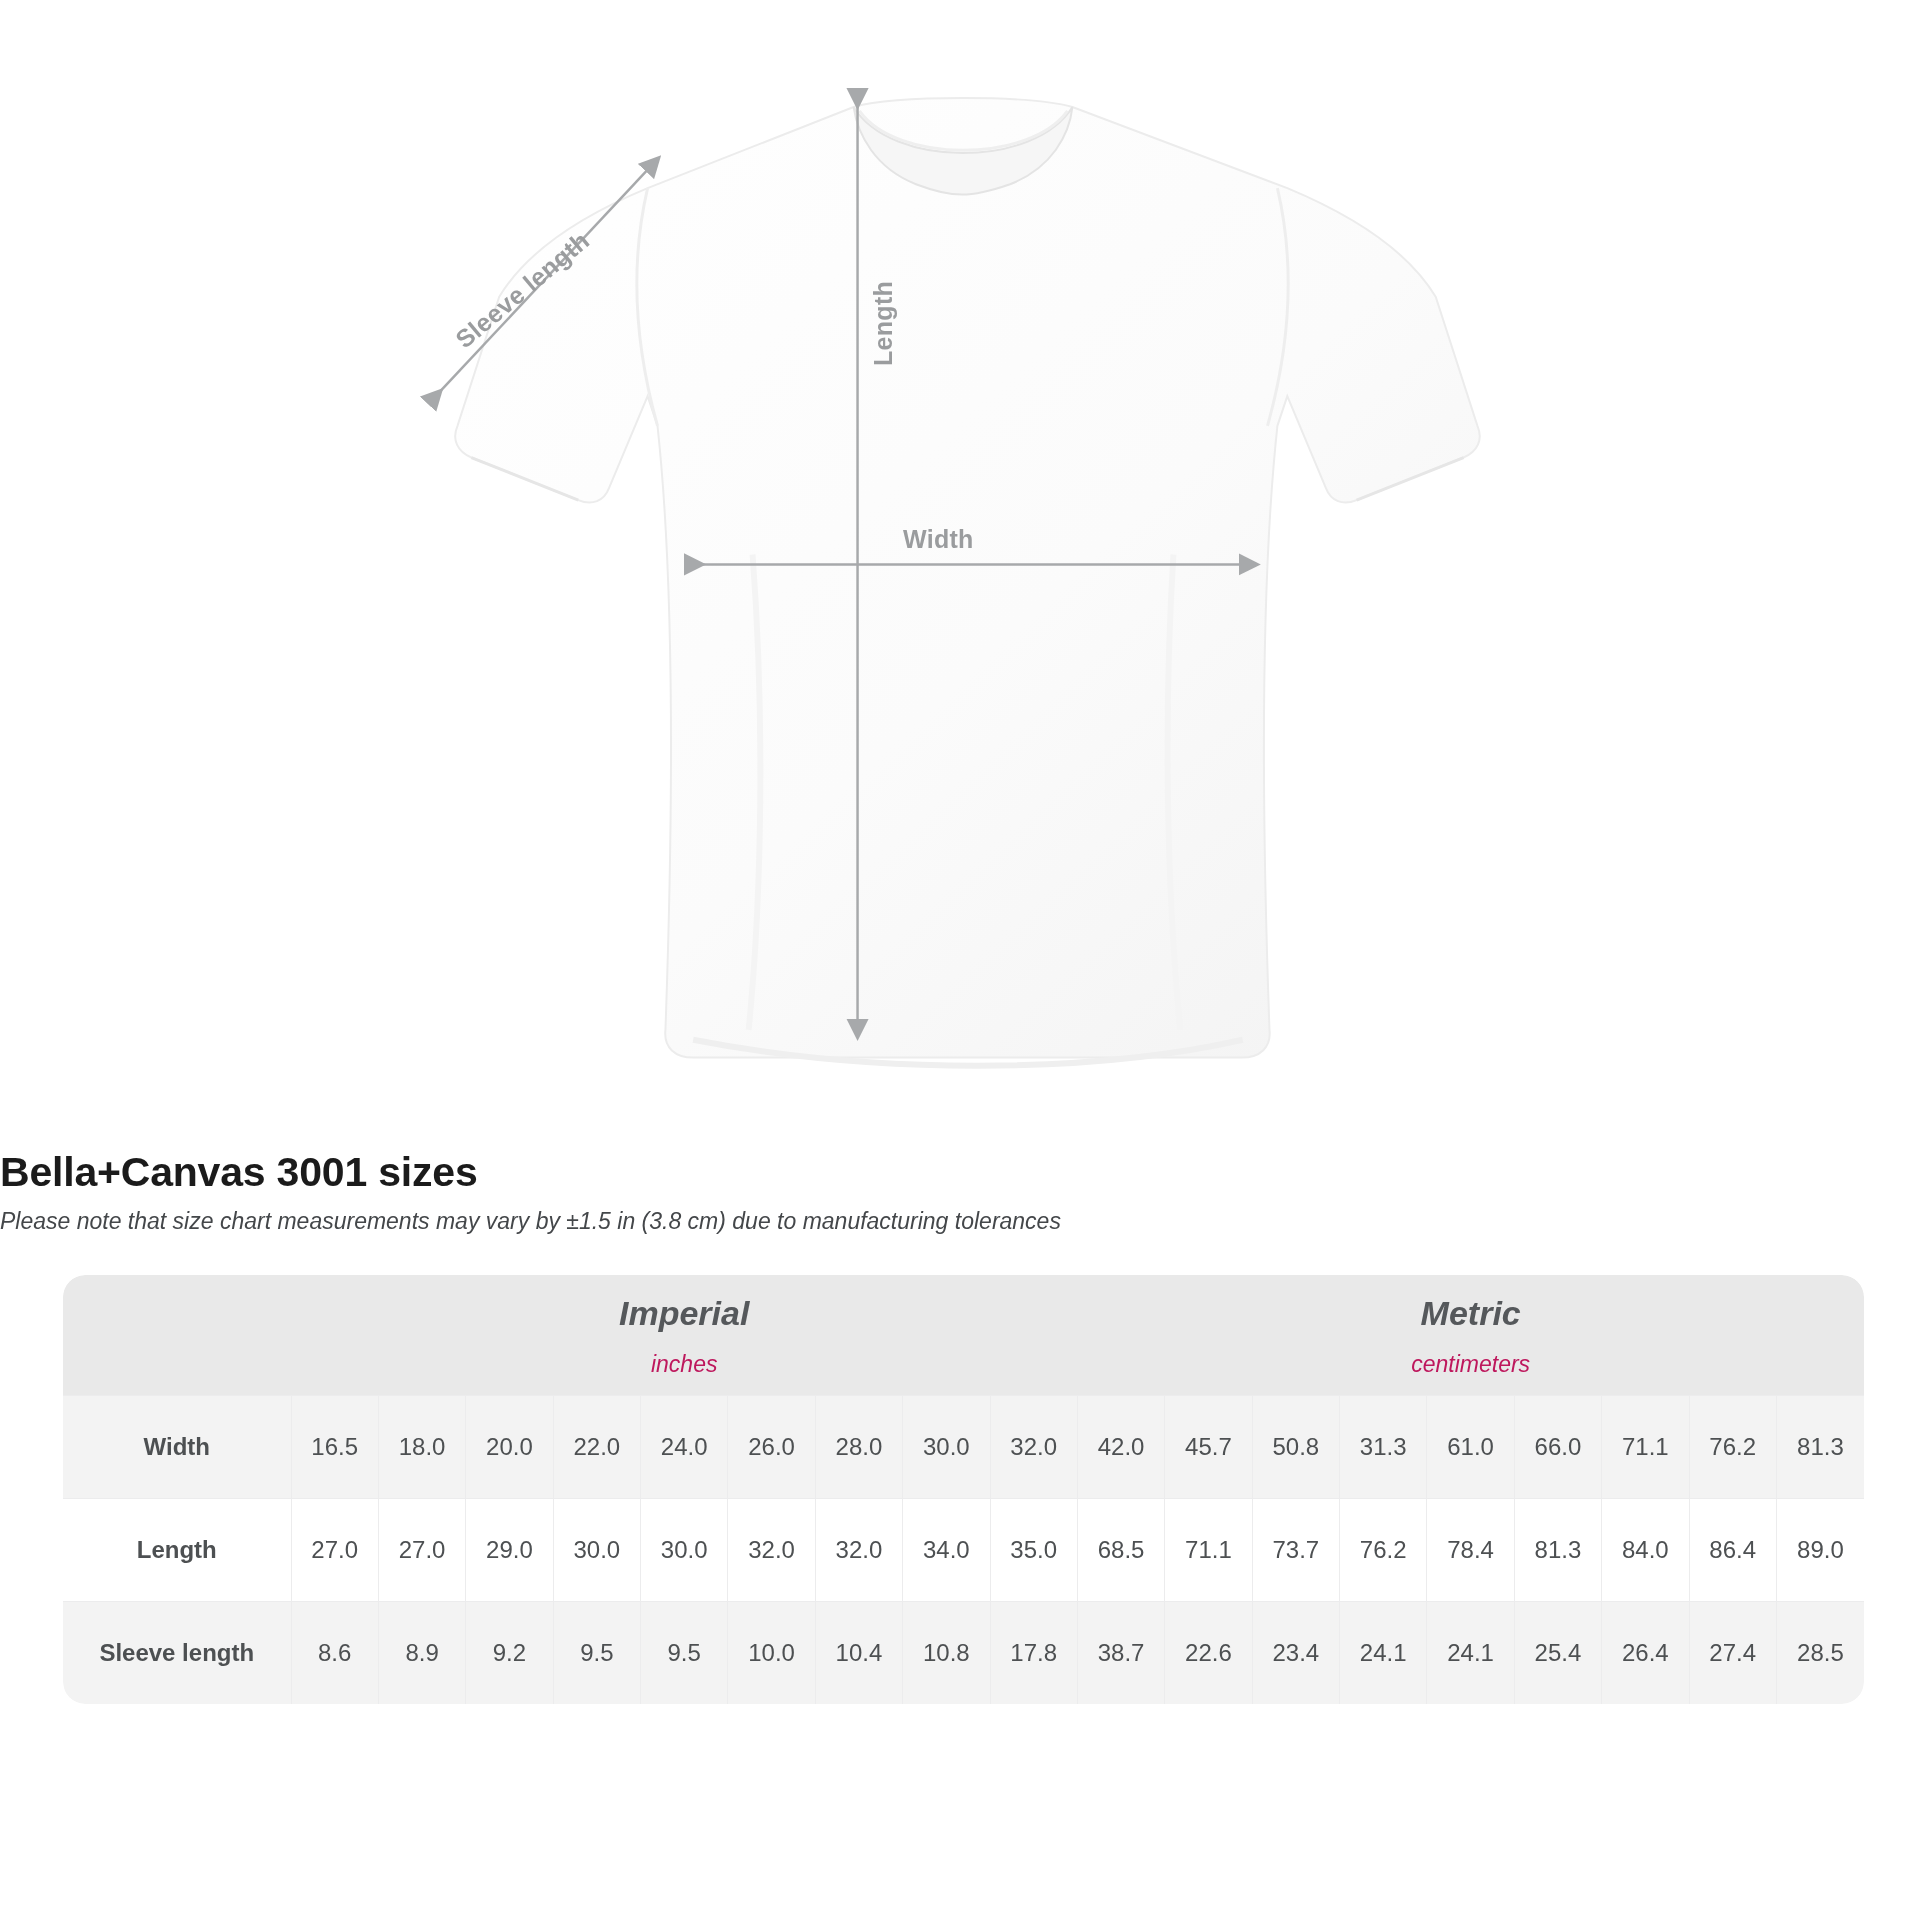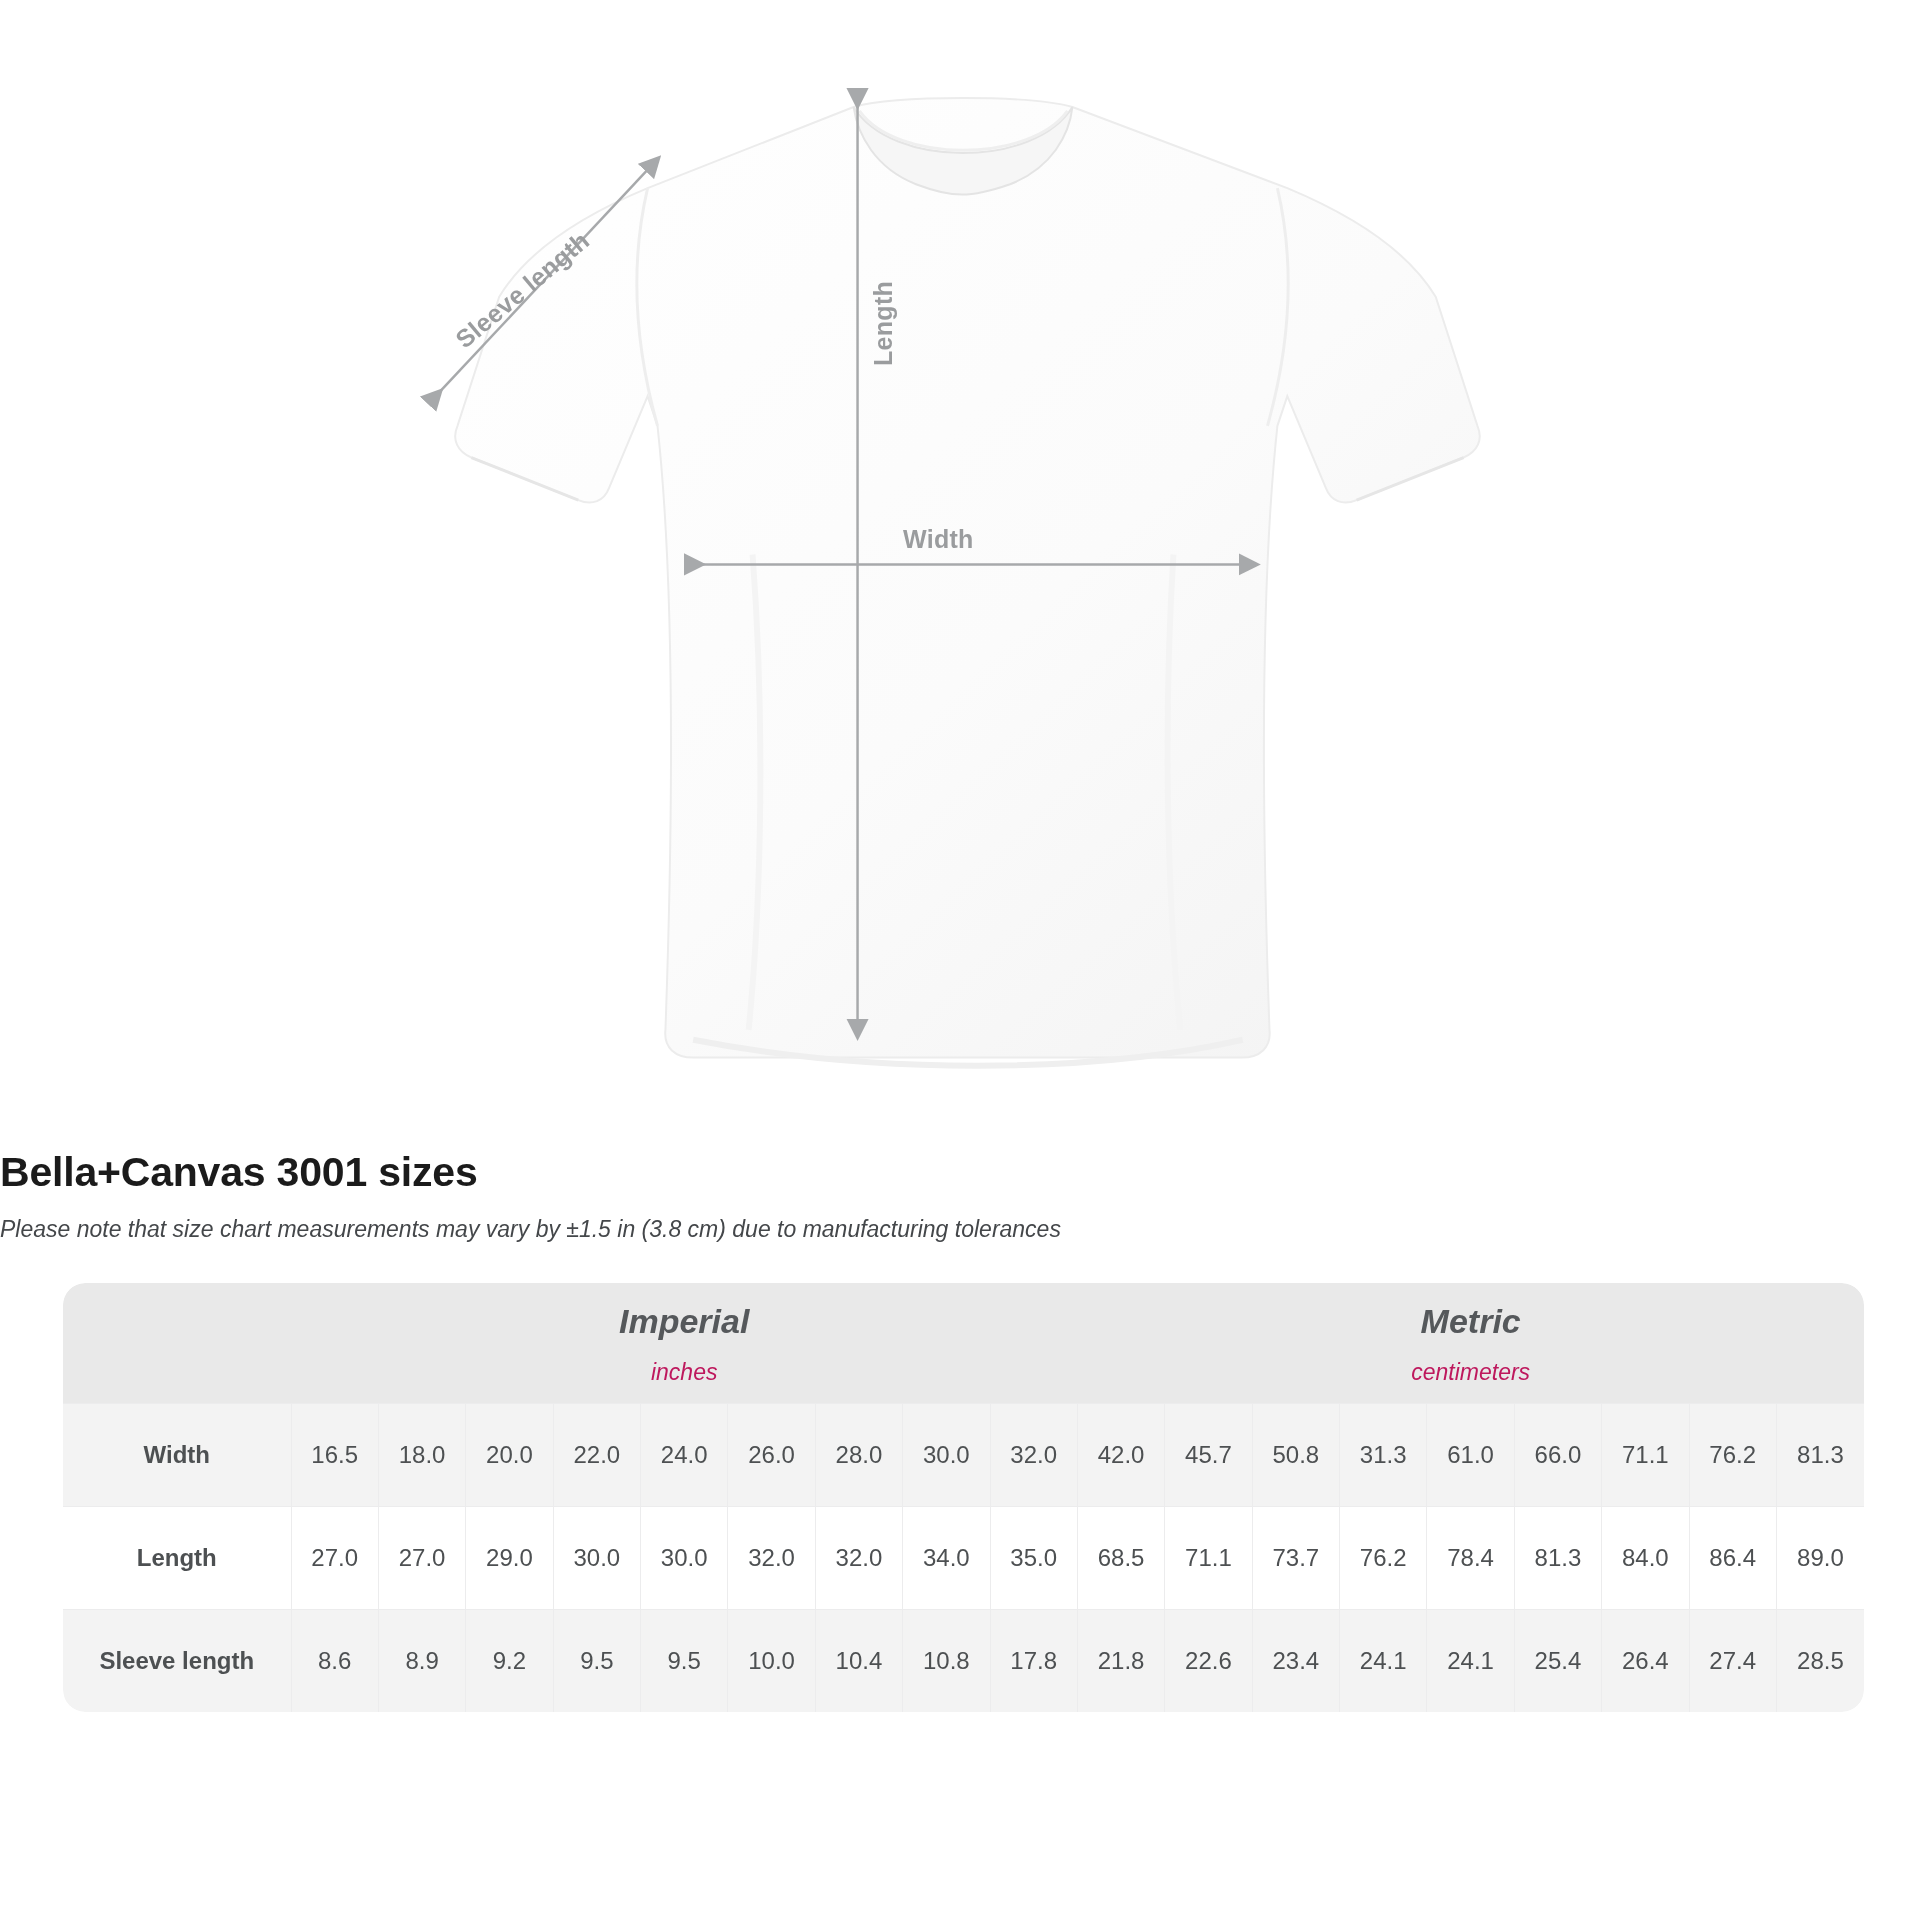--- a/index.html
+++ b/index.html
@@ -55,21 +55,21 @@
     text-align: left;
     margin-top: 30px;
   }
   .heading h1 {
     font-size: 41px;
     font-weight: bold;
     color: #1b1b1b;
     letter-spacing: -0.2px;
   }
   .heading .note {
-    margin-top: 20px;
+    margin-top: 12px;
     font-size: 23px;
     font-style: italic;
     color: #44474a;
   }
 
   
   .table-wrap {
     margin: 40px 63px 0 63px;
     border-radius: 22px;
     overflow: hidden;
@@ -288,21 +288,21 @@
             <td class="row-label">Sleeve length</td>
             <td>8.6</td>
             <td>8.9</td>
             <td>9.2</td>
             <td>9.5</td>
             <td>9.5</td>
             <td>10.0</td>
             <td>10.4</td>
             <td>10.8</td>
             <td>17.8</td>
-            <td>21.8</td>
+            <td>38.7</td>
             <td>22.6</td>
             <td>23.4</td>
             <td>24.1</td>
             <td>24.1</td>
             <td>25.4</td>
             <td>26.4</td>
             <td>27.4</td>
             <td>28.5</td>
           </tr>
         </tbody>

